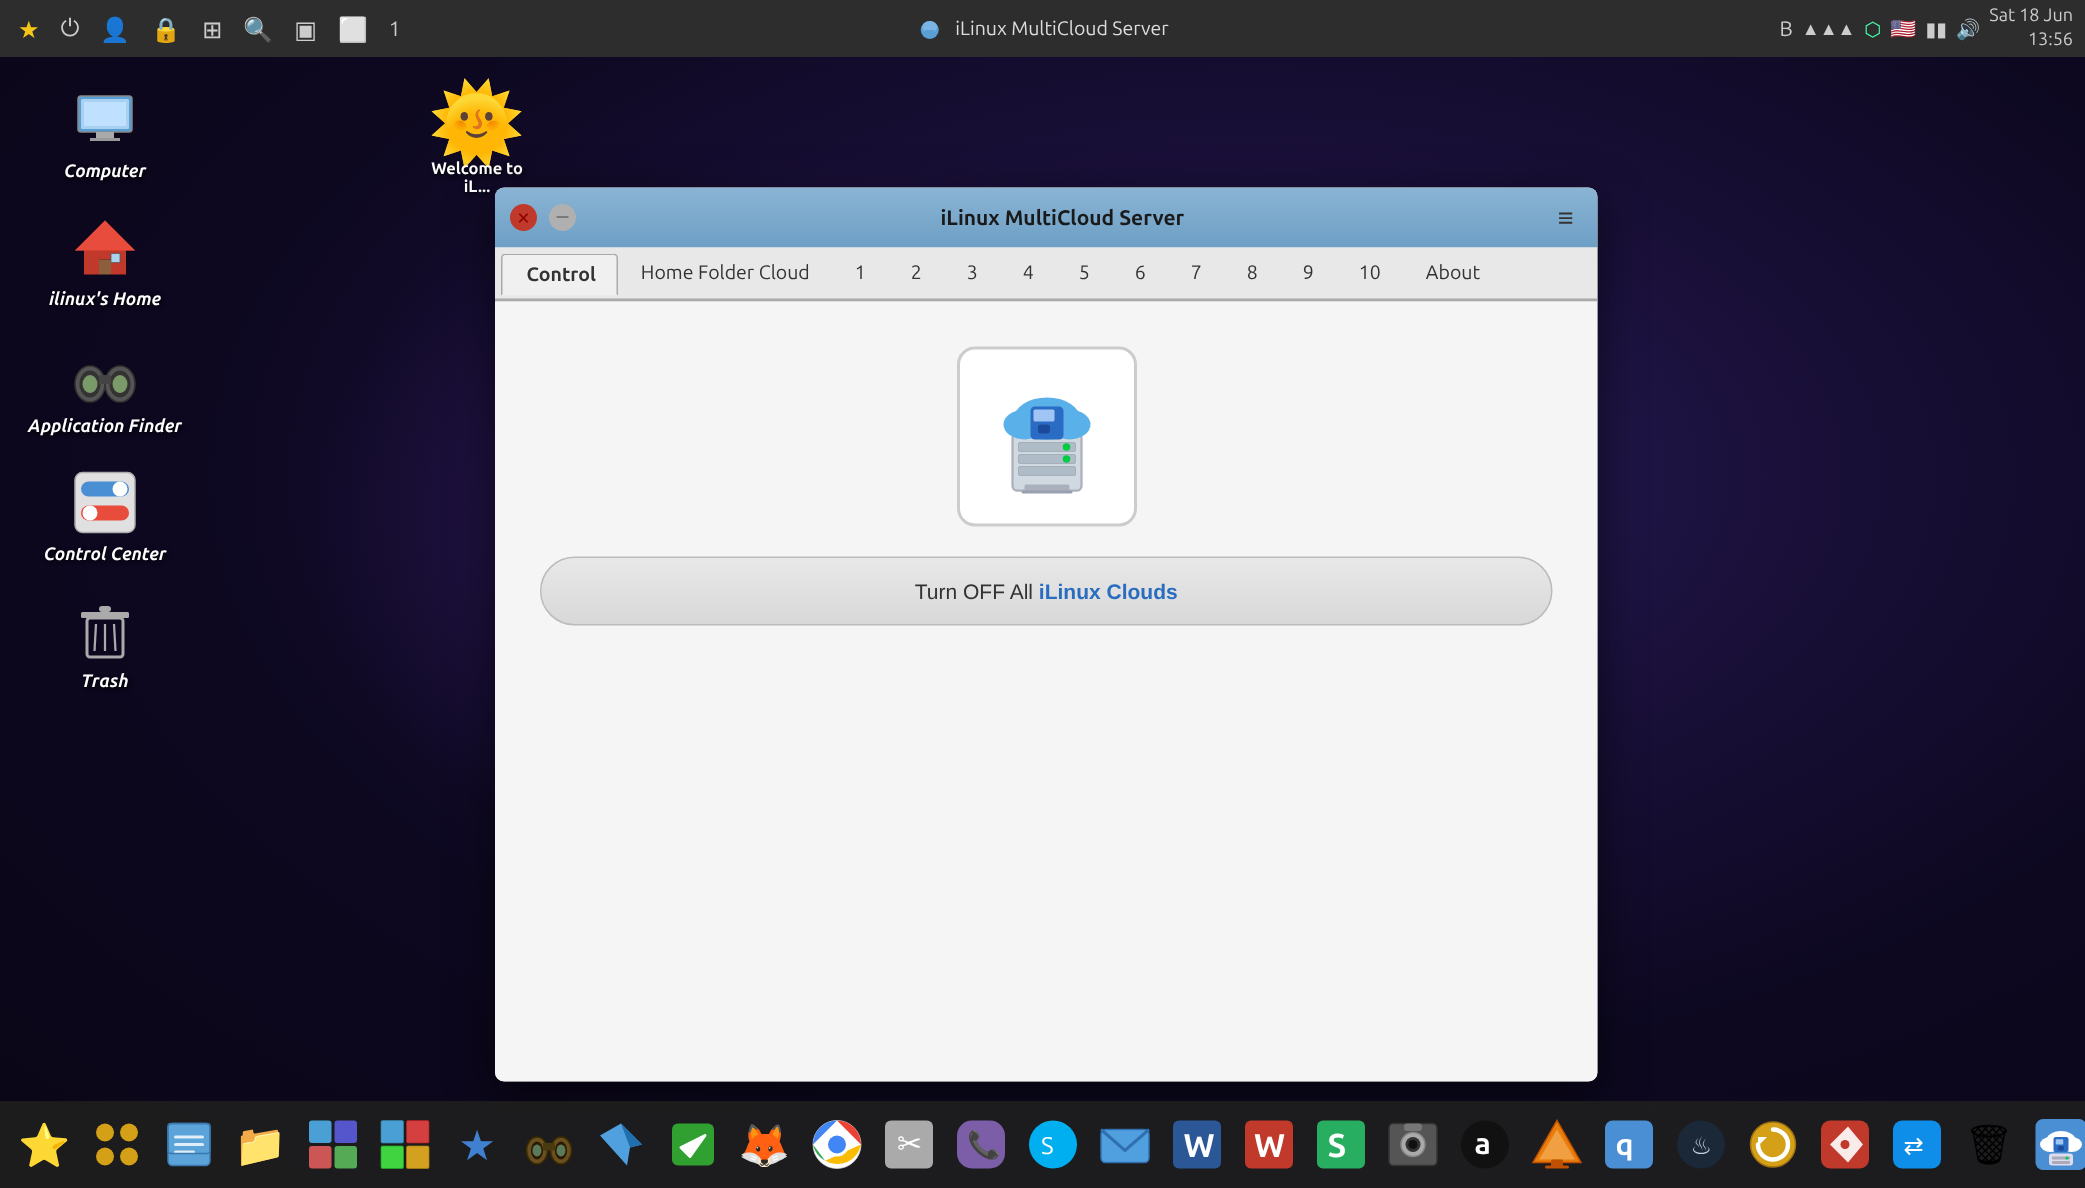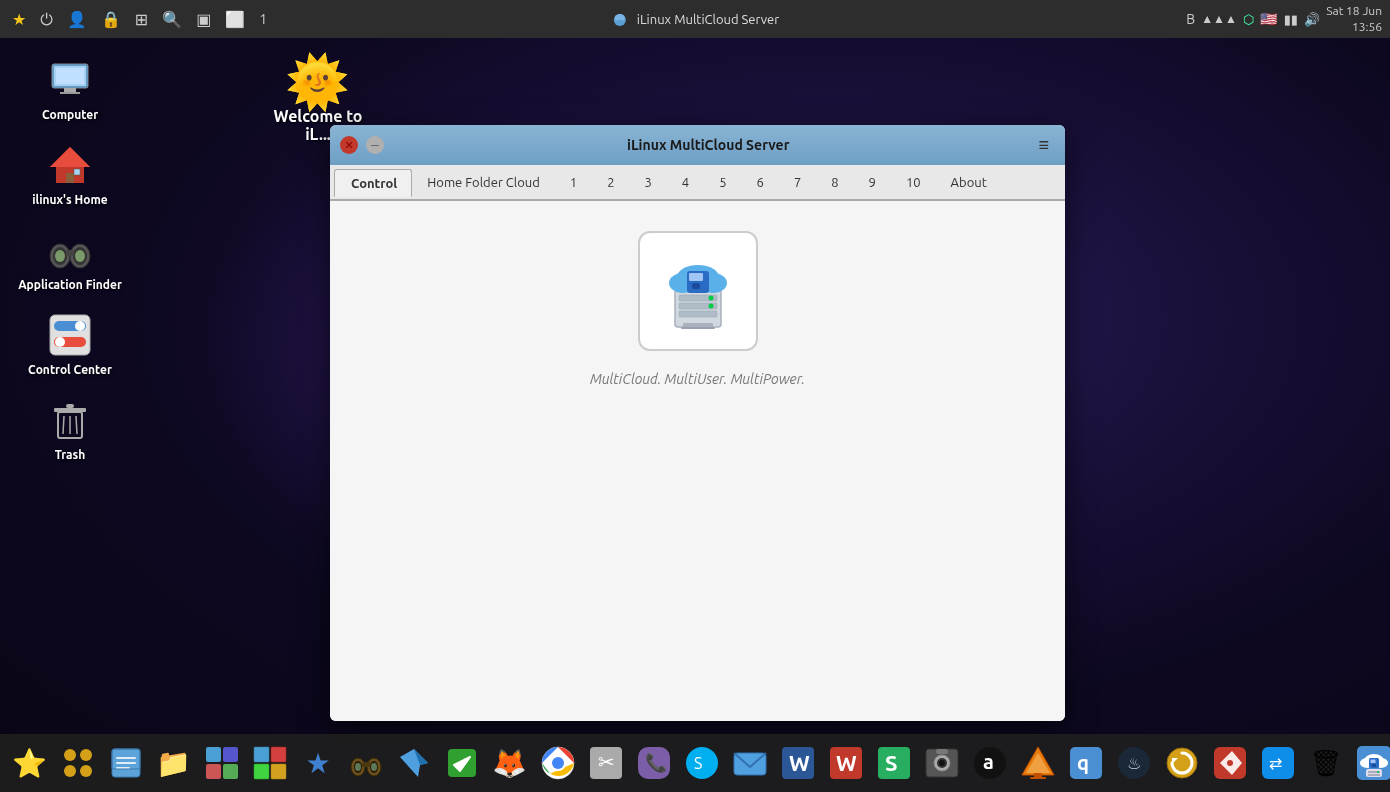--- a/index.html
+++ b/index.html
@@ -136,20 +136,21 @@
       font-size: 38px;
       margin-bottom: 4px;
     }
 
     .desktop-icon .icon-label {
       color: white;
       font-size: 12px;
       font-weight: bold;
       text-align: center;
       text-shadow: 1px 1px 3px rgba(0,0,0,0.9);
+      font-style: italic;
     }
 
     
     .welcome-icon {
       position: absolute;
       top: 55px;
       left: 268px;
       display: flex;
       flex-direction: column;
       align-items: center;
@@ -468,21 +469,21 @@
           <rect x="20" y="8" width="8" height="4" rx="2" fill="#aaa"></rect>
         </svg>
       </div>
       <span class="icon-label">Trash</span>
     </div>
 
   </div>
 
   <div class="welcome-icon">
     <div style="font-size:52px;line-height:1;">🌞</div>
-    <div class="icon-label" style="color:white;font-size:16px;font-weight:bold;text-shadow:1px 1px 3px rgba(0,0,0,0.9);text-align:center;">Welcome to<br>iL...</div>
+    <div class="icon-label" style="color:white;font-size:11px;font-weight:bold;text-shadow:1px 1px 3px rgba(0,0,0,0.9);text-align:center;">Welcome to<br>iL...</div>
   </div>
 
   <div class="app-window">
 
     <div class="window-titlebar">
       <div class="titlebar-btn btn-close">✕</div>
       <div class="titlebar-btn btn-minimize">─</div>
       <div class="window-title">iLinux MultiCloud Server</div>
       <button class="btn-menu">≡</button>
     </div>
@@ -527,23 +528,25 @@
             <rect x="36" y="22" width="14" height="8" rx="1" fill="#a0c4f4"></rect>
 
             <rect x="39" y="32" width="8" height="6" rx="2" fill="#1a4a99"></rect>
 
             <rect x="30" y="72" width="30" height="5" rx="1" fill="#aab0bc"></rect>
             <rect x="28" y="76" width="34" height="2" rx="1" fill="#9aa0b0"></rect>
           </svg>
         </div>
       </div>
 
-      <div class="tagline">MultiCloud. MultiUser. MultiPower.</div>
-
-
+
+
+      <button class="action-btn">
+        <span>Turn OFF All </span><span class="highlight">iLinux Clouds</span>
+      </button>
     </div>
   </div>
 
   <div class="taskbar">
 
     <div class="taskbar-icon" style="color:#f5c518;font-size:28px;">⭐</div>
 
     <div class="taskbar-icon">
       <svg width="38" height="38" viewBox="0 0 38 38">
         <circle cx="11" cy="11" r="6" fill="#d4a017"></circle>

